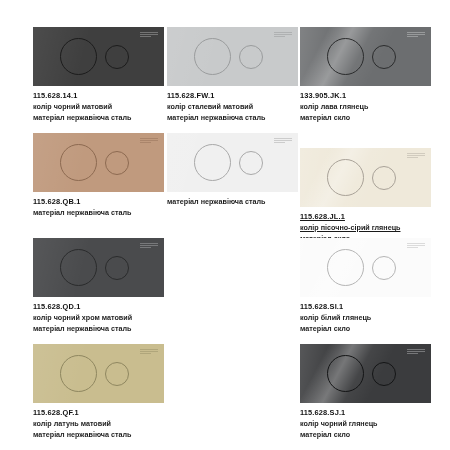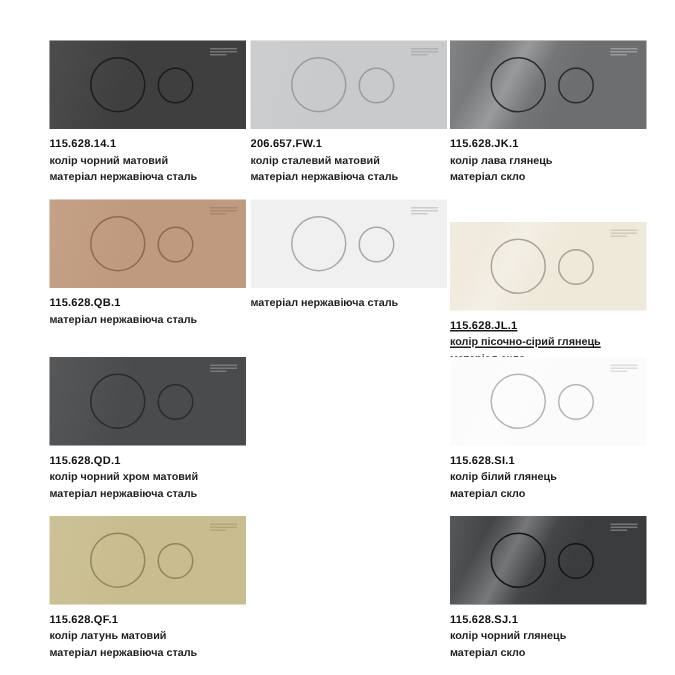--- a/index.html
+++ b/index.html
@@ -116,38 +116,38 @@
         <div class="plate-gloss" style="background: linear-gradient(105deg, rgba(255, 255, 255, 0.07) 0%, rgba(255, 255, 255, 0) 40%);"></div>
         <div class="btn-ring btn-big" style="border-color: rgb(154, 156, 157);"></div>
         <div class="btn-ring btn-small" style="border-color: rgb(154, 156, 157);"></div>
         <div class="brand-mark">
           <i style="background: rgb(142, 144, 145);"></i>
           <i style="background: rgb(142, 144, 145);"></i>
           <i style="background: rgb(142, 144, 145);"></i>
         </div>
       </div>
       <div class="caption">
-        <div class="sku">206.657.FW.1</div>
+        <div class="sku">115.628.FW.1</div>
         <div class="attr">колір сталевий матовий</div>
         <div class="attr">матеріал нержавіюча сталь</div>
       </div>
     </div>
     <div class="product-card" style="left: 300px; top: 27px;">
       <div class="plate" style="background: rgb(108, 110, 112);">
         <div class="plate-gloss" style="background: linear-gradient(118deg, rgba(255, 255, 255, 0) 18%, rgba(255, 255, 255, 0.3) 33%, rgba(255, 255, 255, 0.05) 46%, rgba(255, 255, 255, 0) 60%), linear-gradient(100deg, rgba(255, 255, 255, 0.14) 0%, rgba(255, 255, 255, 0) 28%);"></div>
         <div class="btn-ring btn-big" style="border-color: rgb(43, 44, 45);"></div>
         <div class="btn-ring btn-small" style="border-color: rgb(43, 44, 45);"></div>
         <div class="brand-mark">
           <i style="background: rgb(214, 215, 216);"></i>
           <i style="background: rgb(214, 215, 216);"></i>
           <i style="background: rgb(214, 215, 216);"></i>
         </div>
       </div>
       <div class="caption">
-        <div class="sku">115.628.JK.1</div>
+        <div class="sku">133.905.JK.1</div>
         <div class="attr">колір лава глянець</div>
         <div class="attr">матеріал скло</div>
       </div>
     </div>
     <div class="product-card" style="left: 33px; top: 133px;">
       <div class="plate" style="background: rgb(192, 154, 126);">
         <div class="plate-gloss" style="background: linear-gradient(105deg, rgba(255, 255, 255, 0.07) 0%, rgba(255, 255, 255, 0) 40%);"></div>
         <div class="btn-ring btn-big" style="border-color: rgb(141, 106, 81);"></div>
         <div class="btn-ring btn-small" style="border-color: rgb(141, 106, 81);"></div>
         <div class="brand-mark">

